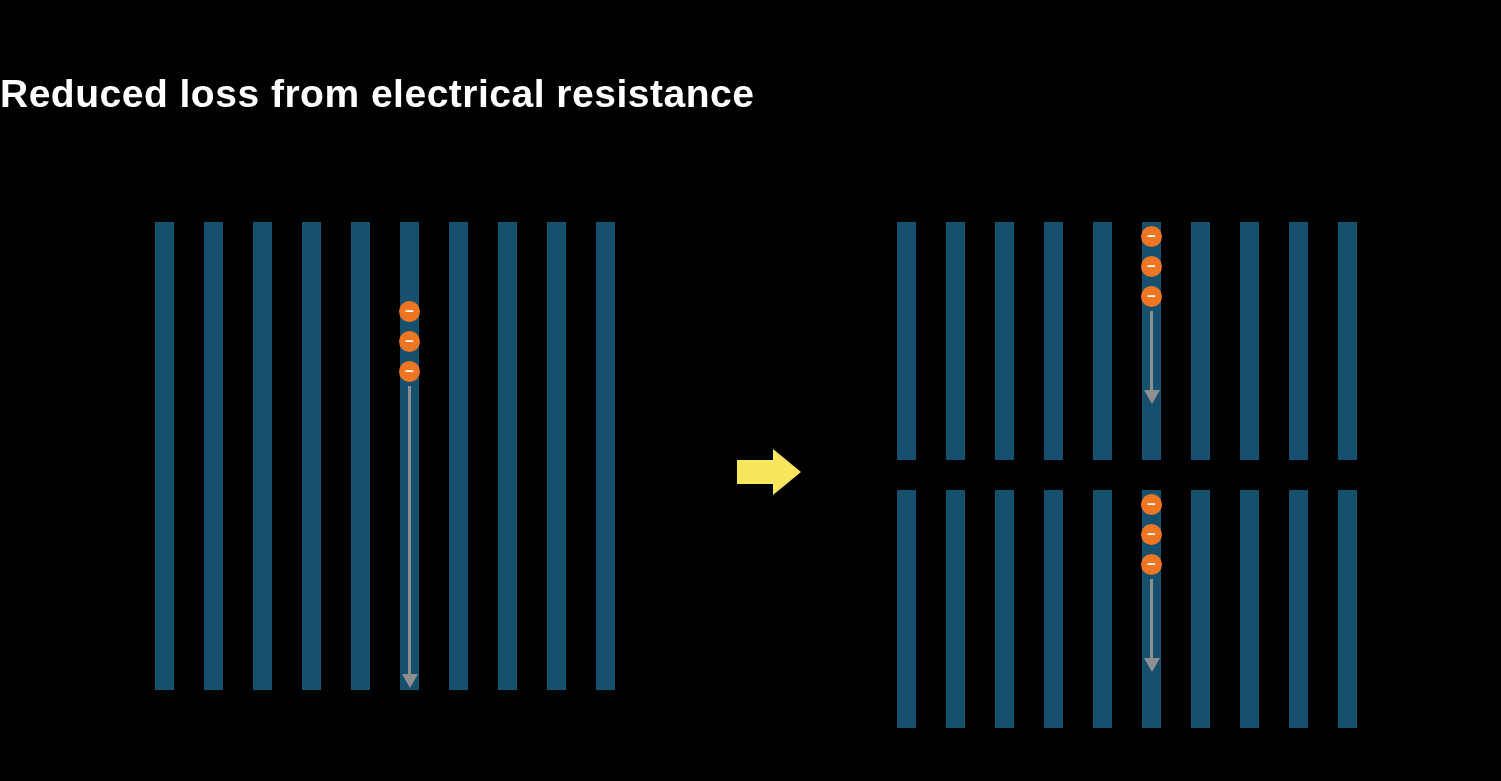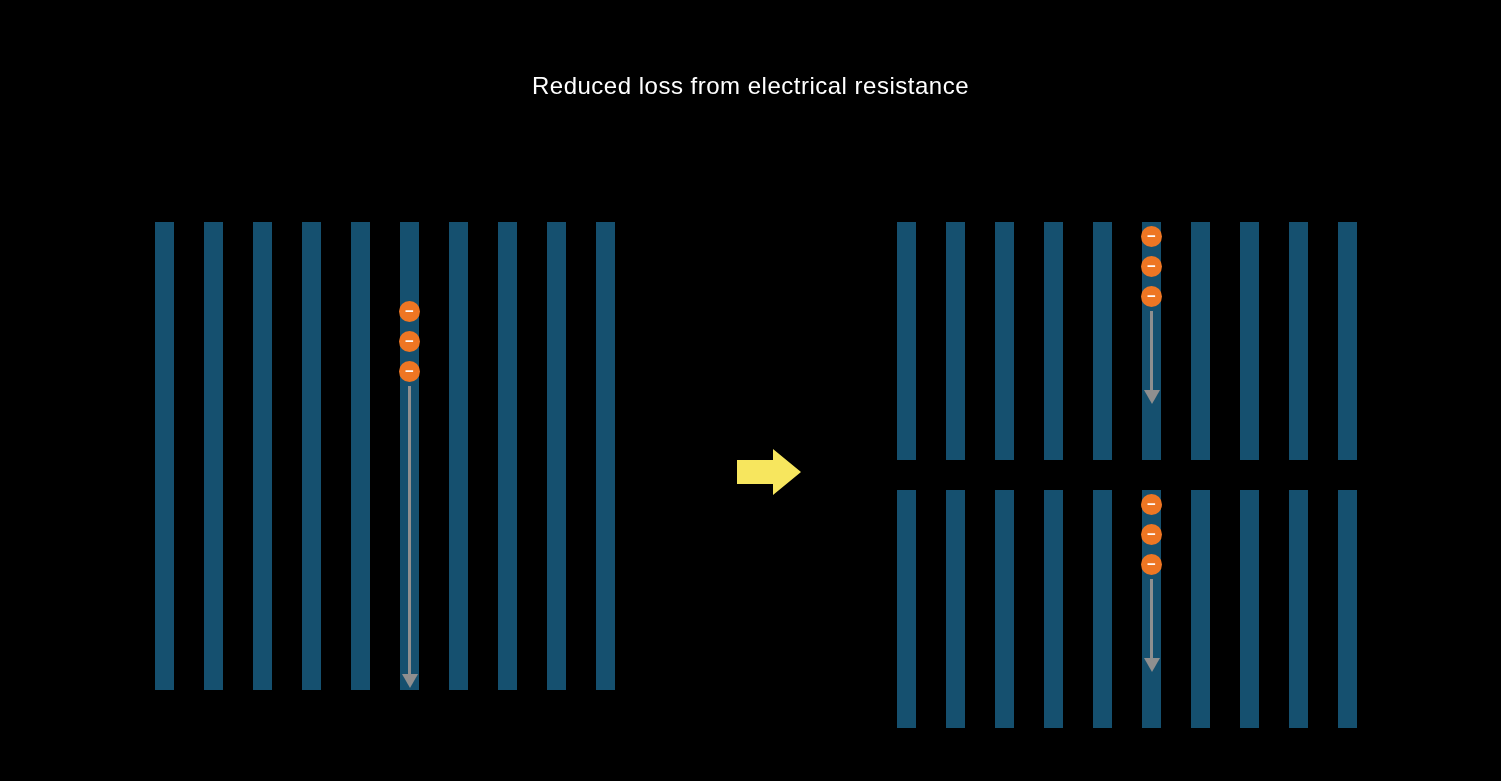--- a/index.html
+++ b/index.html
@@ -21,24 +21,23 @@
     height: 781px;
     background: var(--background);
     overflow: hidden;
   }
 
   .title {
     position: absolute;
     top: 72px;
     left: 0;
     width: 100%;
-    text-align: center;
     color: var(--title-color);
-    font-size: 24px;
-    font-weight: 400;
+    font-size: 39px;
+    font-weight: 700;
     letter-spacing: 0.5px;
   }
 
   
   .panel {
     position: absolute;
     display: flex;
     justify-content: space-between;
   }
   .panel-left        { left: 155px; top: 222px; width: 460px; height: 468px; }

